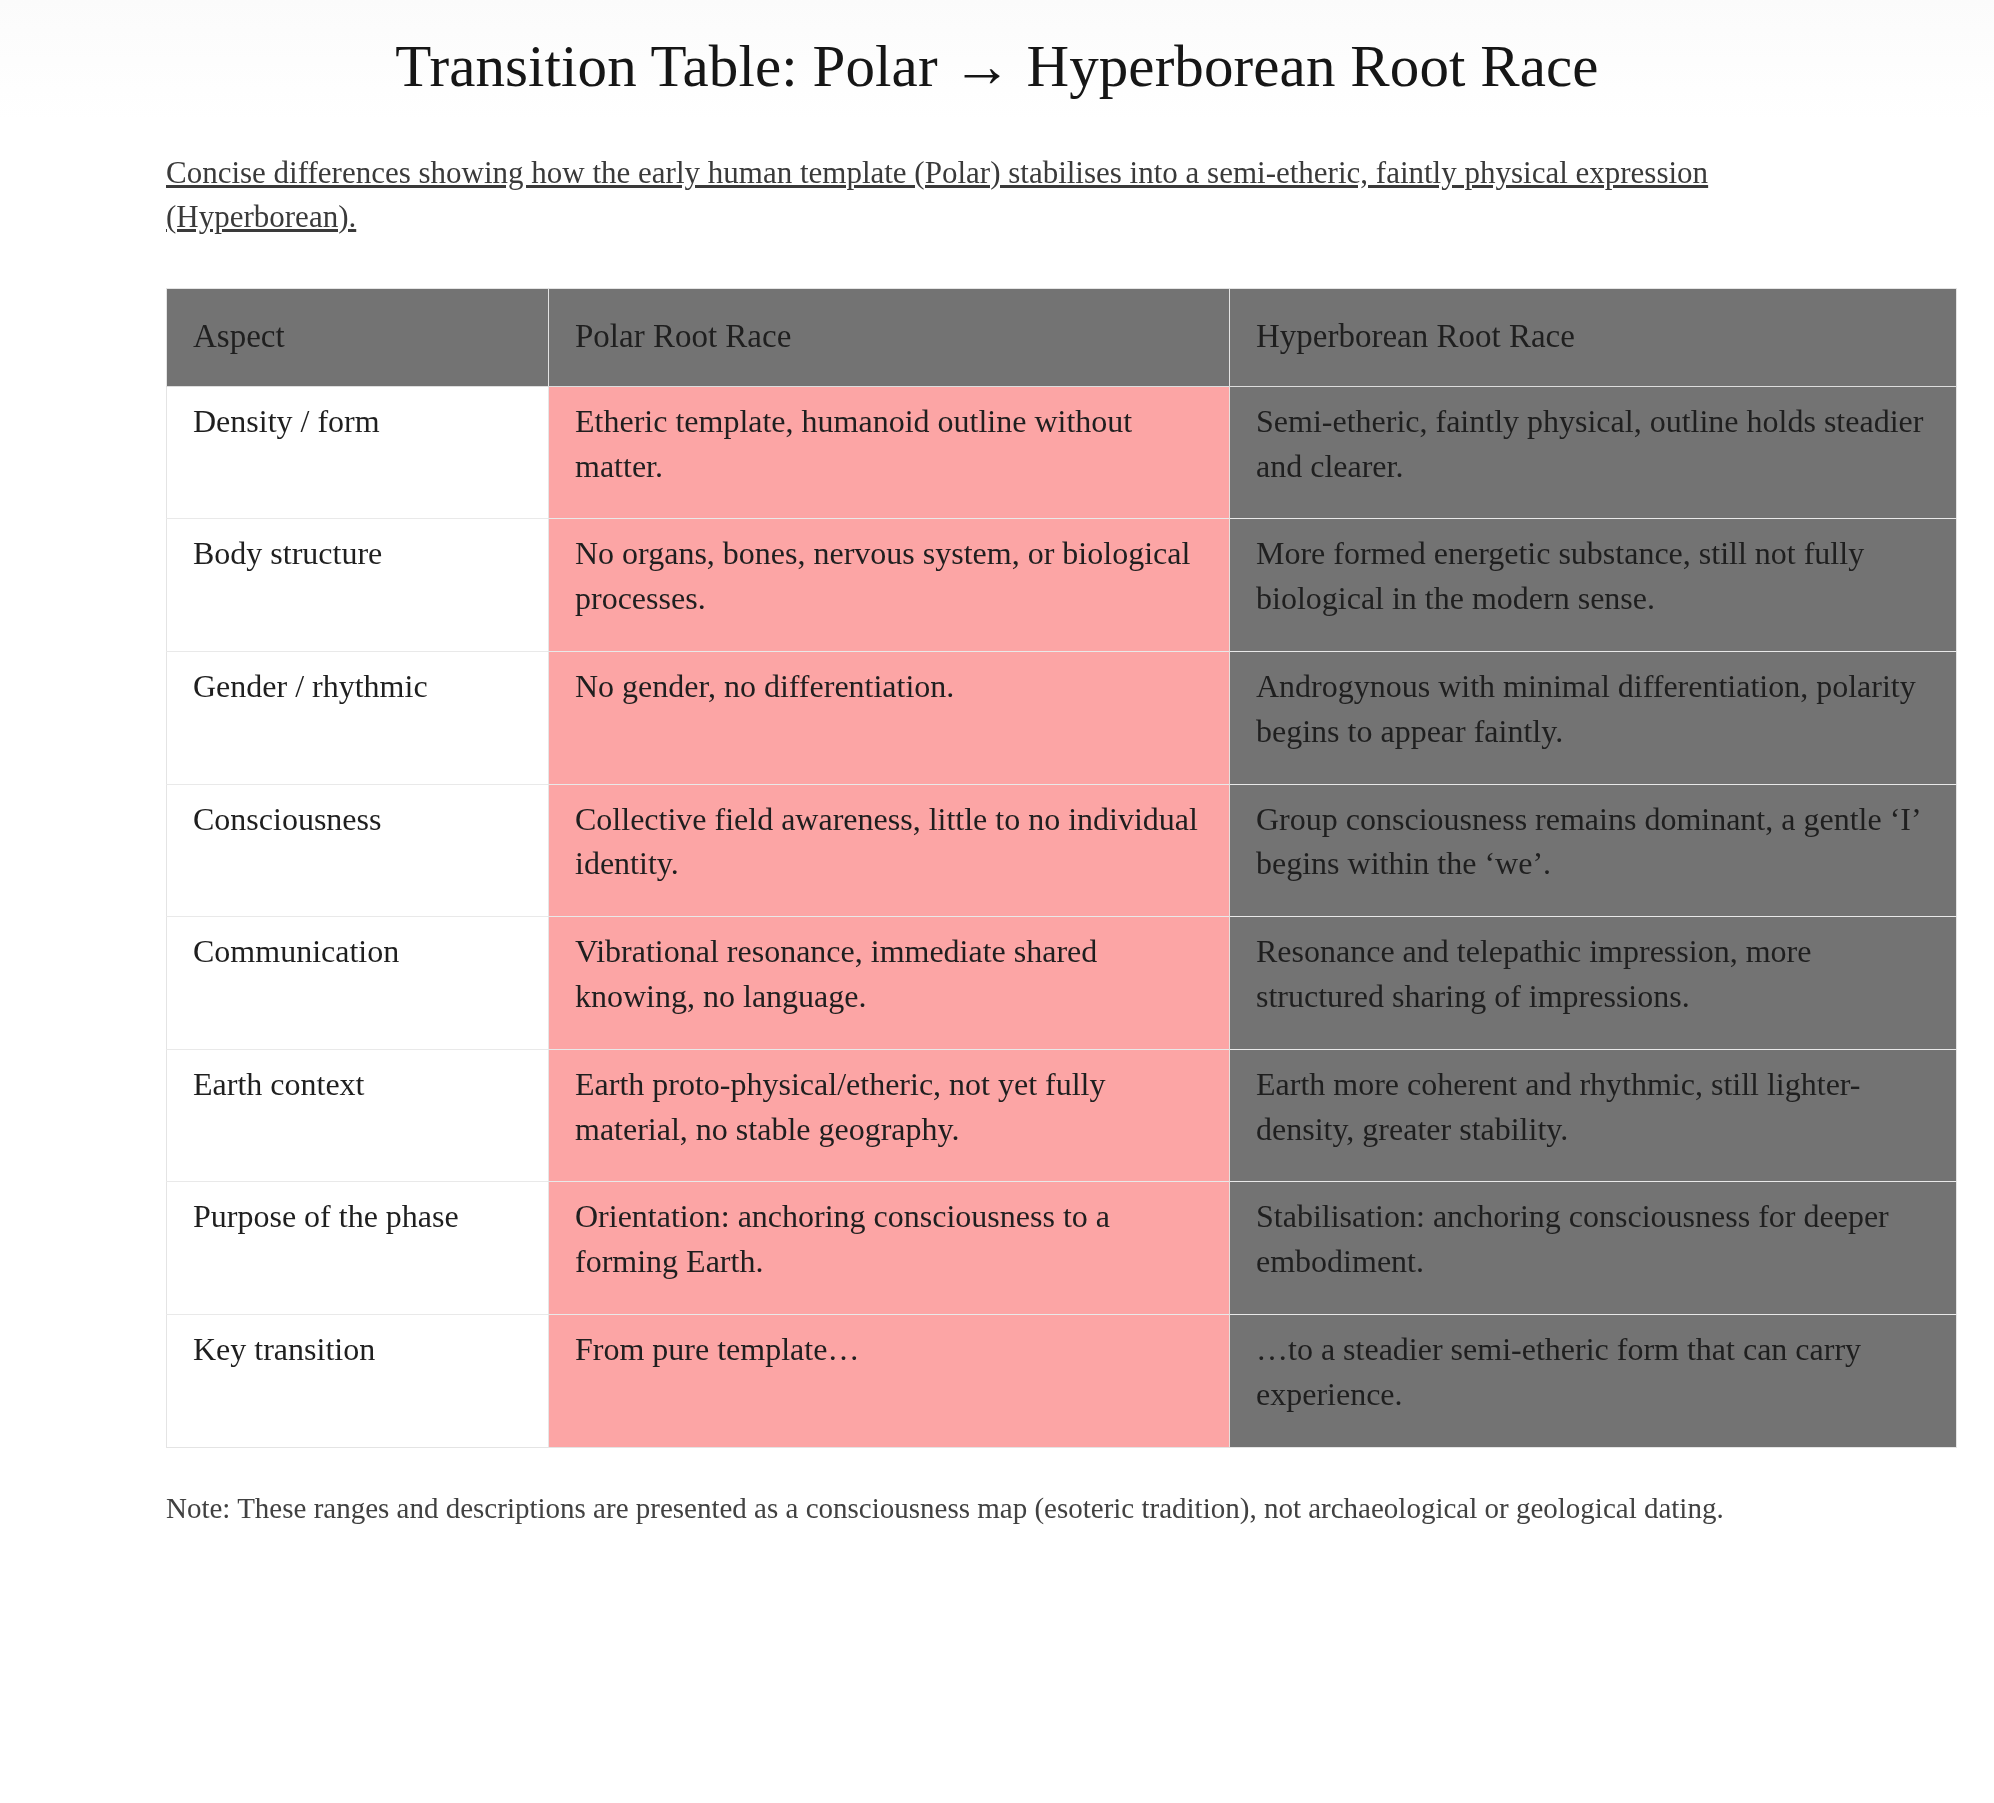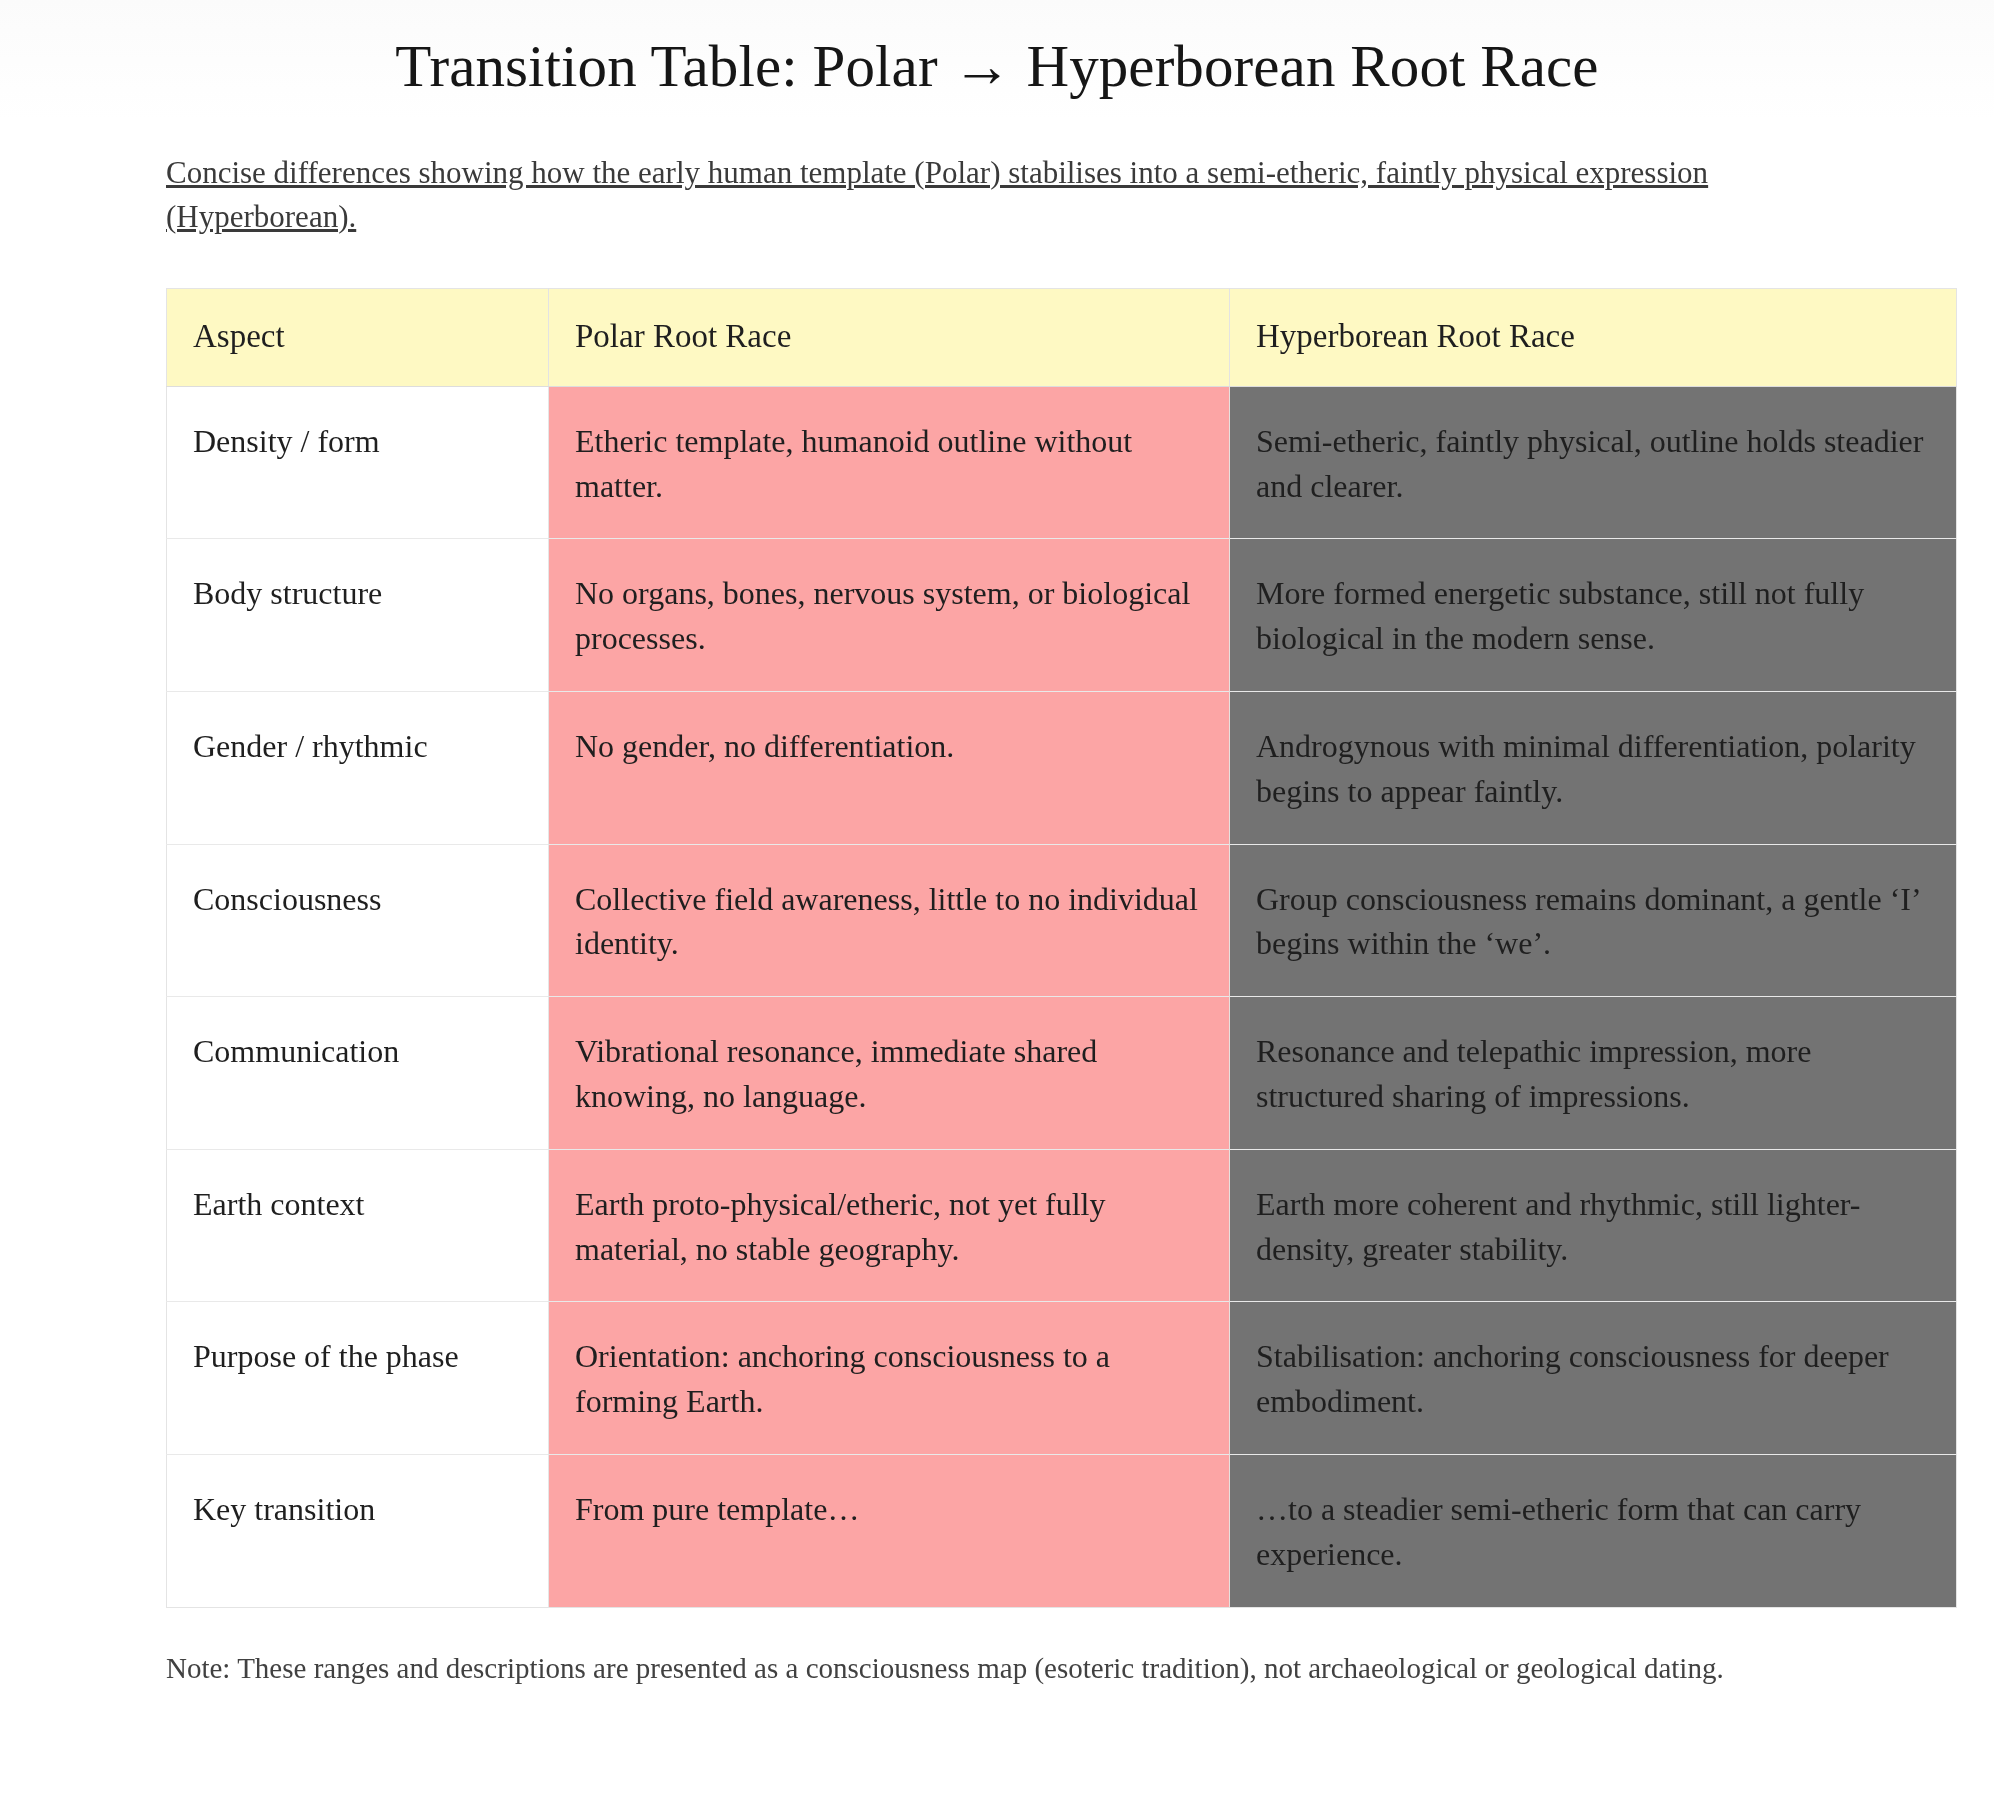--- a/index.html
+++ b/index.html
@@ -51,40 +51,40 @@
     table-layout: fixed;
     border: 1px solid #e4e4e4;
     background: #ffffff;
   }
 
   table.transition-table col.c-aspect { width: 382px; }
   table.transition-table col.c-polar  { width: 681px; }
   table.transition-table col.c-hyper  { width: 727px; }
 
   table.transition-table thead th {
-    background: #fef9c3;
+    background: #737373;
     font-weight: 400;
     font-size: 33px;
     color: #1f1f1f;
     text-align: left;
     padding: 27px 26px 29px 26px;
     border-right: 1px solid #e3e3e3;
     border-bottom: 1px solid #dddddd;
     vertical-align: middle;
     line-height: 1.25;
   }
   table.transition-table thead th:last-child { border-right: none; }
 
   table.transition-table tbody td {
     font-size: 32px;
     line-height: 1.40;
     color: #1f1f1f;
     text-align: left;
     vertical-align: top;
-    padding: 32px 26px 30px 26px;
+    padding: 12px 26px 30px 26px;
     border-top: 1px solid #e9e9e9;
     border-right: 1px solid #e8e6e5;
   }
   table.transition-table tbody td:last-child { border-right: none; }
 
   table.transition-table tbody td.col-aspect {
     background: #ffffff;
     border-right-color: #e6e6e6;
   }
   table.transition-table tbody td.col-polar {

